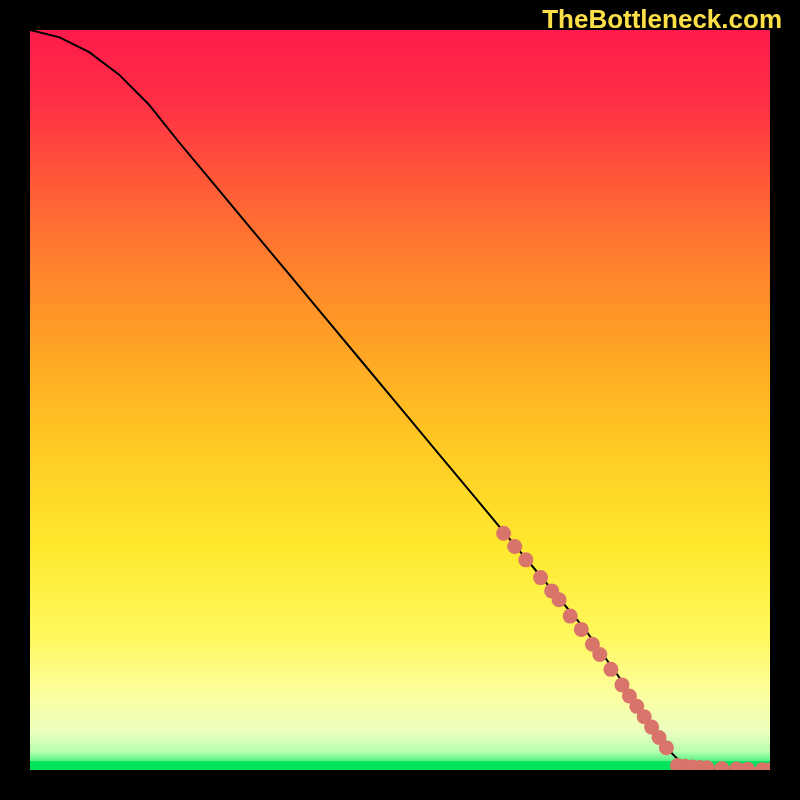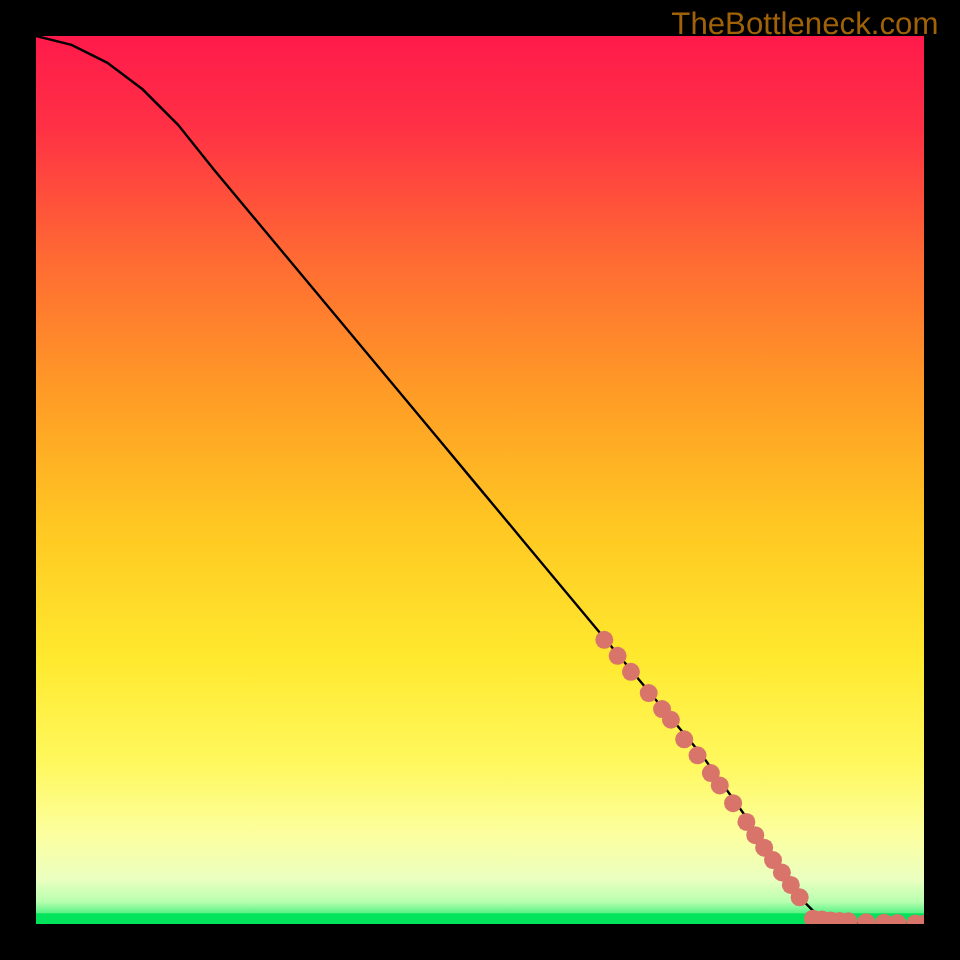--- a/index.html
+++ b/index.html
@@ -14,23 +14,23 @@
   .outer {
     position: relative;
     width: 800px;
     height: 800px;
     background: #000;
   }
   .watermark {
     position: absolute;
     top: 4px;
     right: 18px;
-    color: #a16207;
+    color: #fde047;
     font-size: 26px;
-    font-weight: 400;
+    font-weight: 700;
     user-select: none;
   }
   .plot-area {
     position: absolute;
     left: 30px;
     top: 30px;
     width: 740px;
     height: 740px;
     overflow: hidden;
   }

